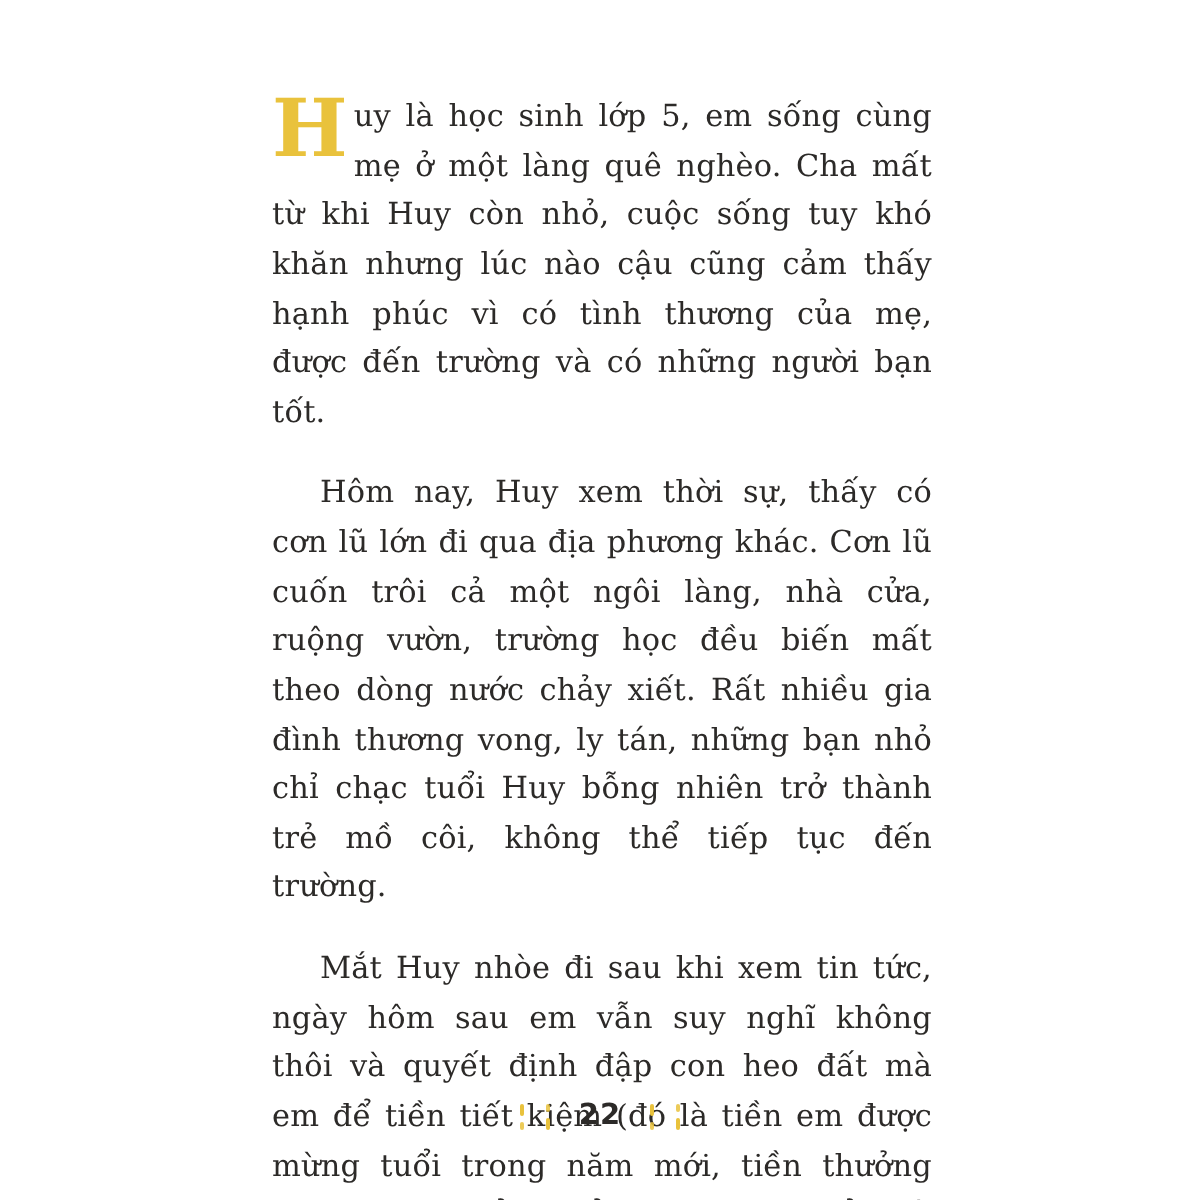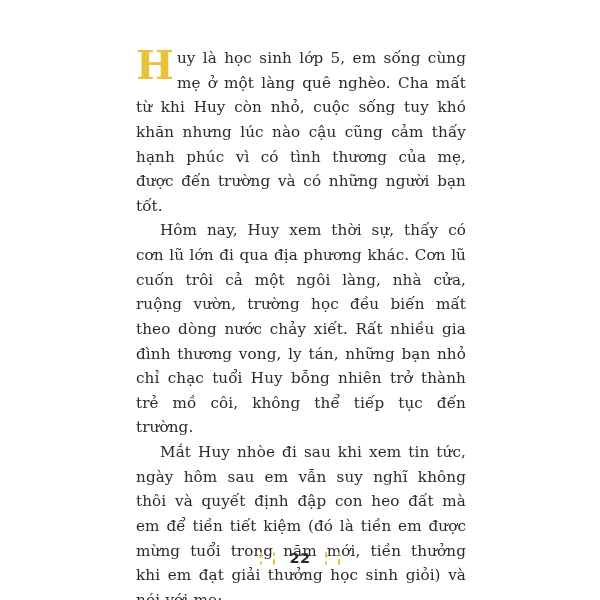--- a/index.html
+++ b/index.html
@@ -30,21 +30,21 @@
     margin: 0;
     font-size: 15.2px;
     line-height: 1.62;
     color: #2c2a28;
     text-align: justify;
     text-indent: 24px;
     letter-spacing: 0.1px;
     word-spacing: 0.4px;
   }
   .para + .para {
-    margin-top: 0;
+    margin-top: 16px;
   }
   .para.first {
     text-indent: 0;
   }
   .dropcap {
     float: left;
     font-family: "DejaVu Serif", serif;
     font-size: 40px;
     line-height: 0.86;
     color: #e9c23c;

